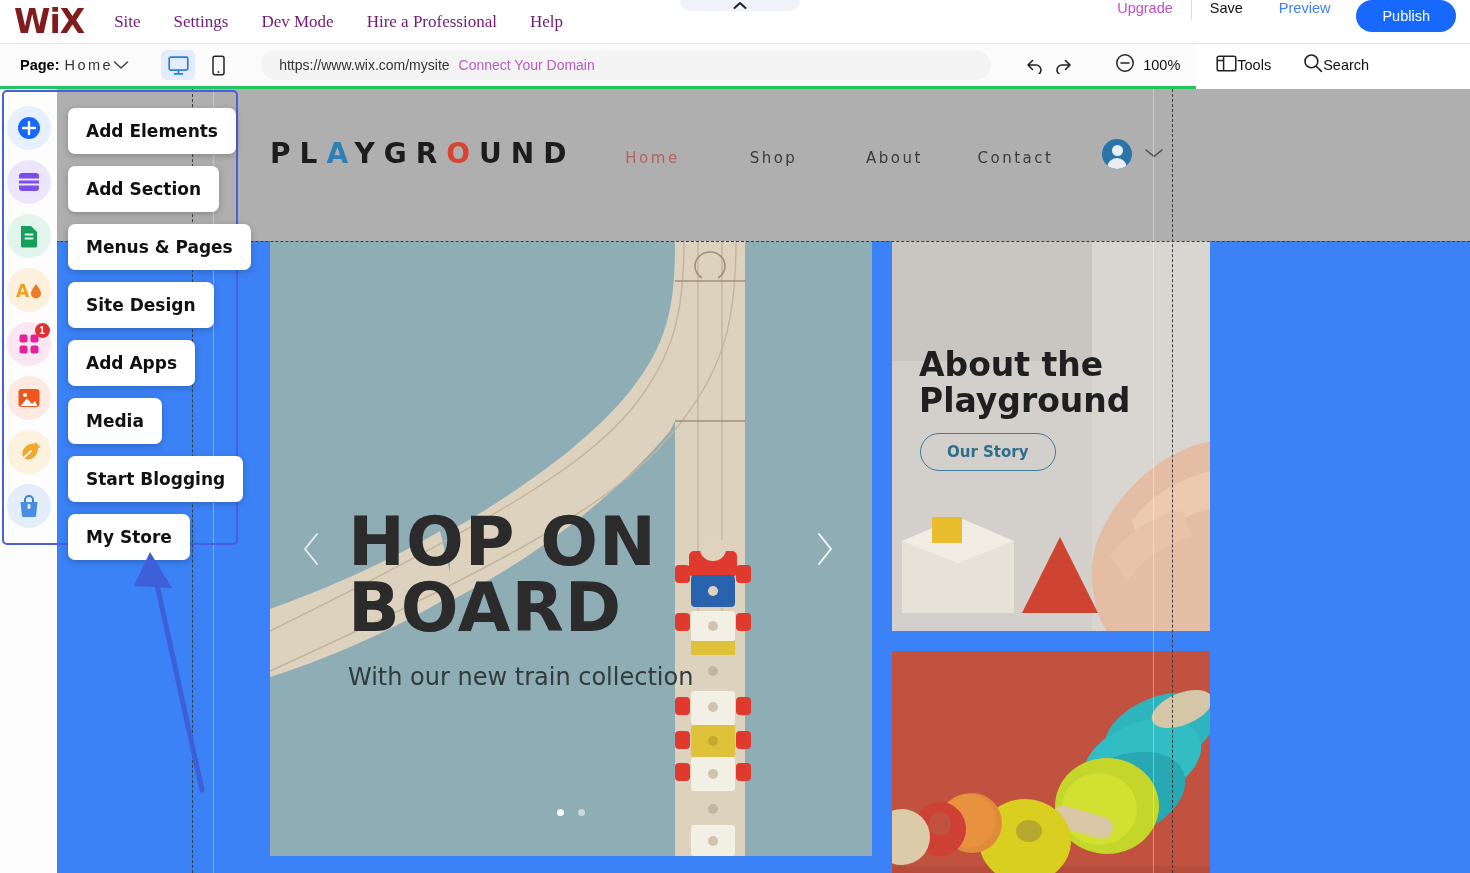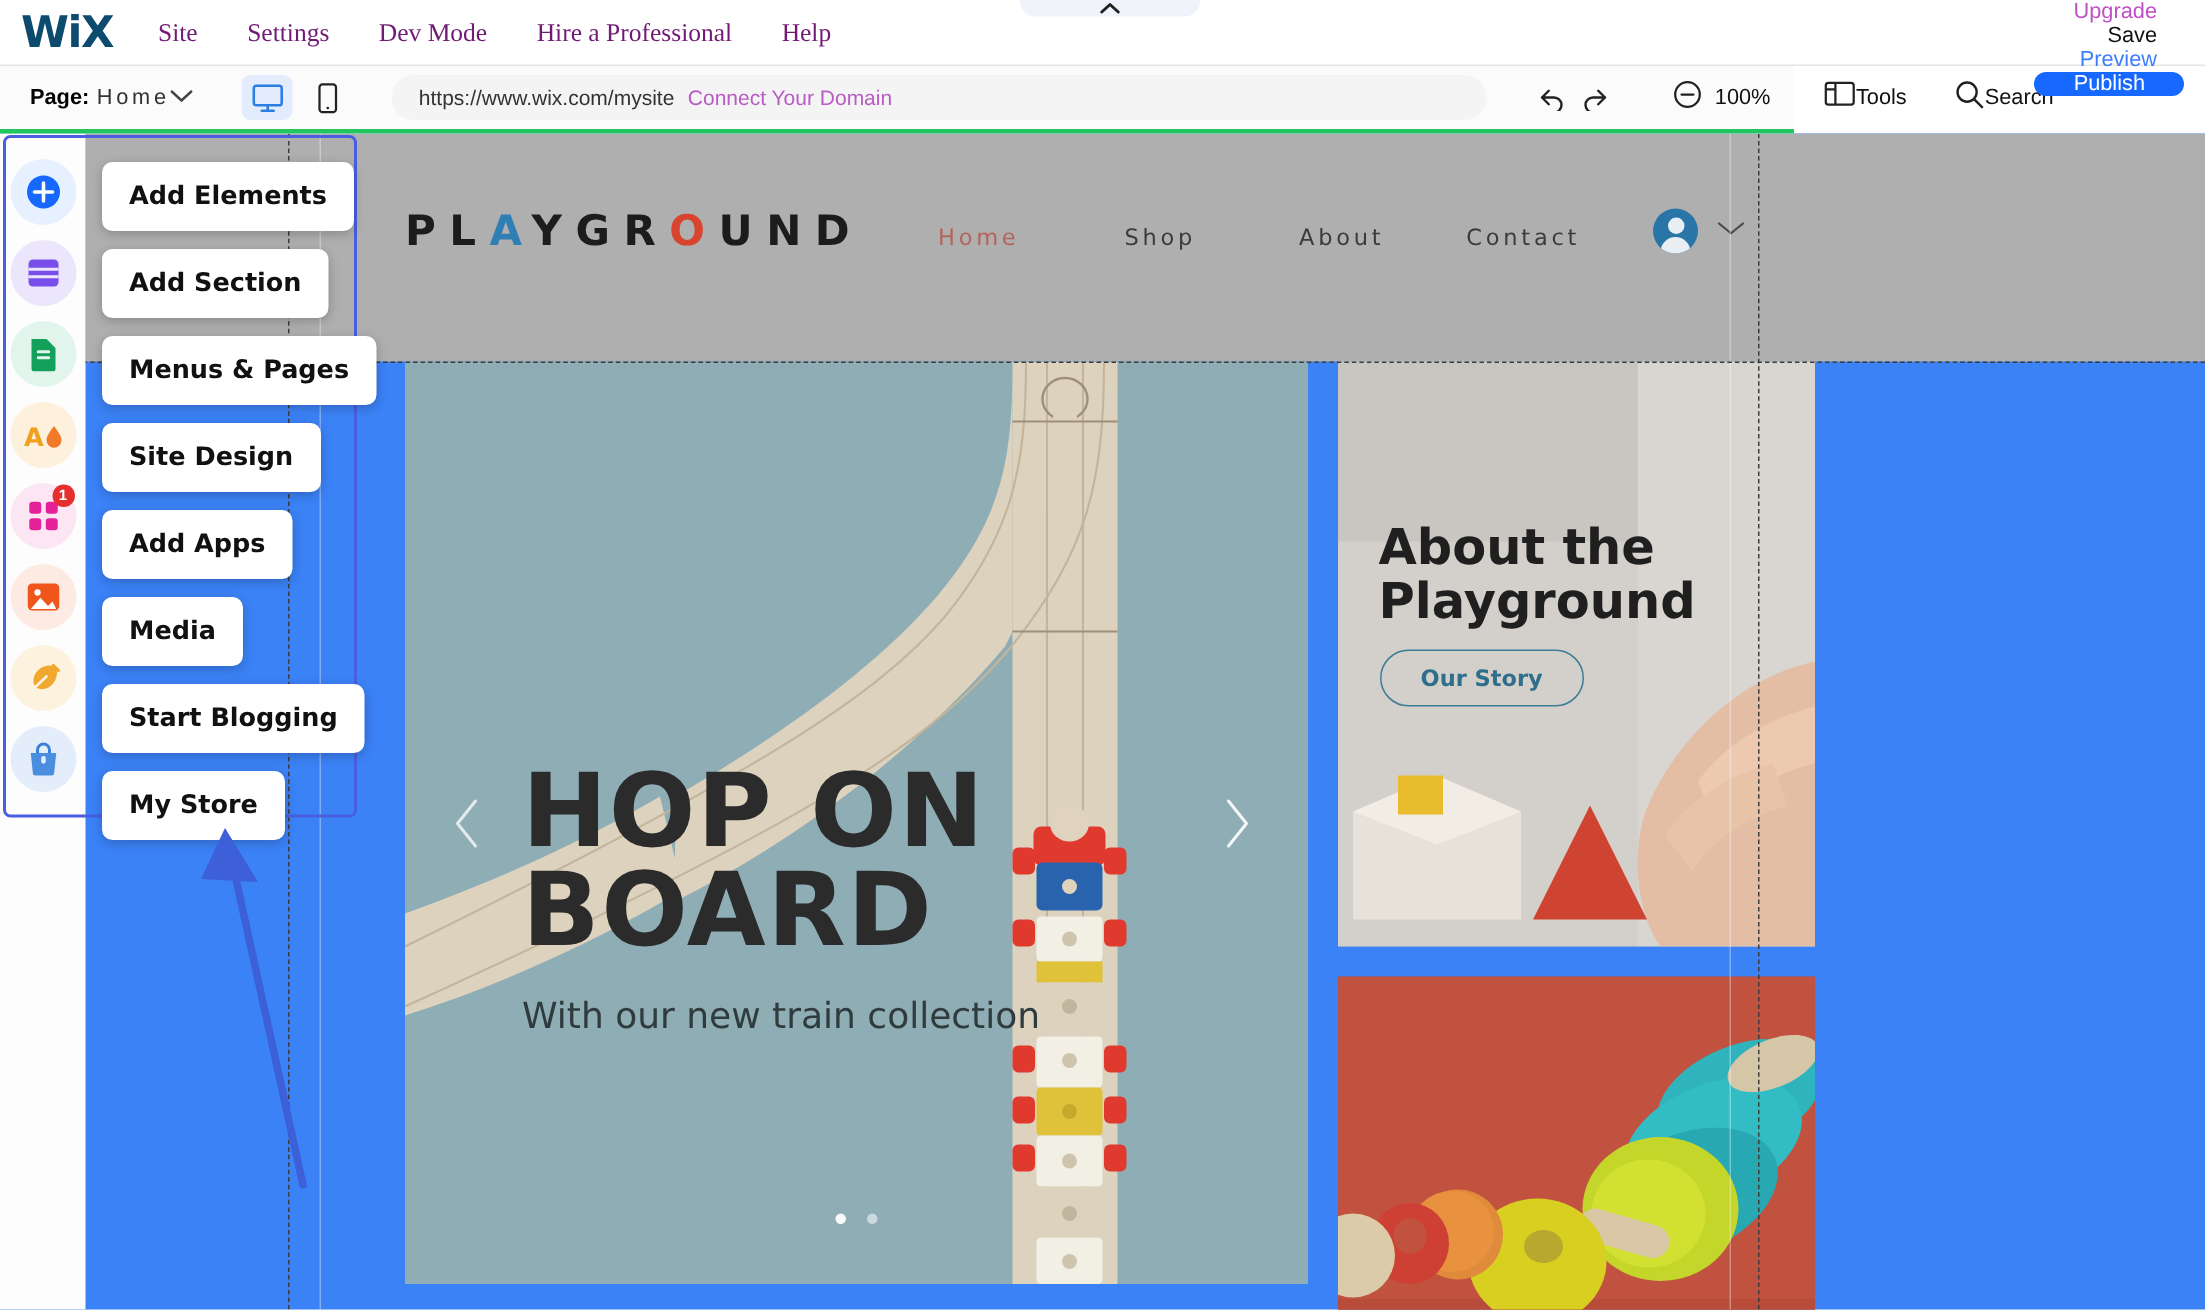--- a/index.html
+++ b/index.html
@@ -14,31 +14,31 @@
   .topbar {
     position: absolute; top: 0; left: 0;
     width: 1470px; height: 44px;
     background: #ffffff;
     border-bottom: 1px solid #e5e5e5;
     display: flex; align-items: center;
     z-index: 40;
   }
   .wix-logo {
     margin-left: 14px; margin-right: 30px;
-    font-size: 29px; font-weight: bold; letter-spacing: -1px;
-    color: #0c4a6e; line-height: 1;
+    font-size: 33px; font-weight: bold; letter-spacing: -1px;
+    color: #7f1d1d; line-height: 1;
     font-family: "DejaVu Sans", sans-serif;
   }
   .topmenu { display: flex; align-items: center; gap: 33px; }
   .topmenu-item {
     font-size: 17px; color: #701a75; cursor: pointer; white-space: nowrap; font-family: Liberation Serif, serif;
   }
   .top-right {
     position: absolute; right: 14px; top: 0; height: 44px;
-    display: flex; align-items: flex-end; gap: 0; flex-direction: column;
+    display: flex; align-items: flex-start; gap: 0;
   }
   .upgrade-link {
     color: #c050c8; font-size: 14.5px; padding: 0 18px; cursor: pointer;
   }
   .top-divider { width: 1px; height: 20px; background: #dcdcdc; }
   .save-link { color: #111; font-size: 14.5px; padding: 0 18px; cursor: pointer; }
   .preview-link { color: #3d7eff; font-size: 14.5px; padding: 0 18px; cursor: pointer; }
   .publish-btn {
     background: #1668ff; color: #fff; font-size: 14.5px;
     border: none; border-radius: 17px;

